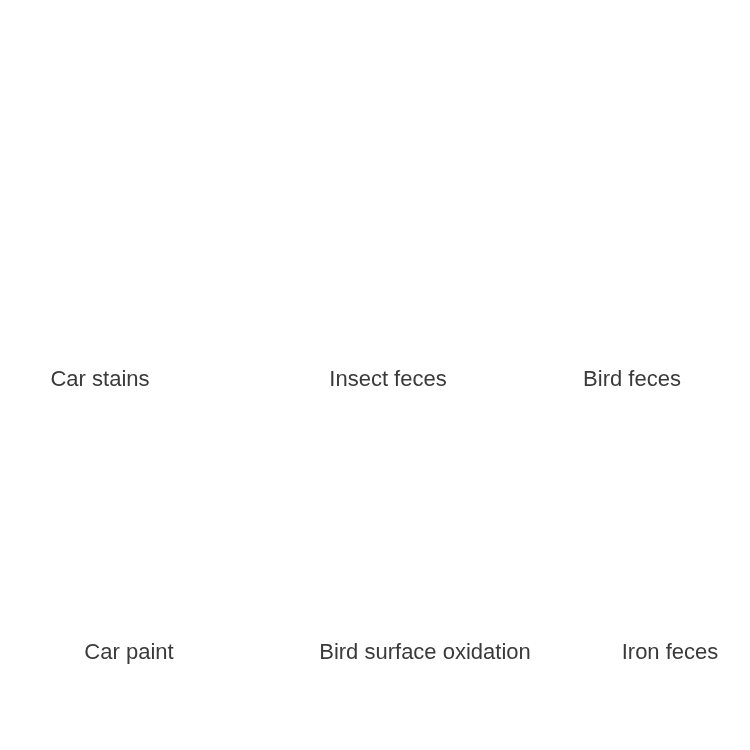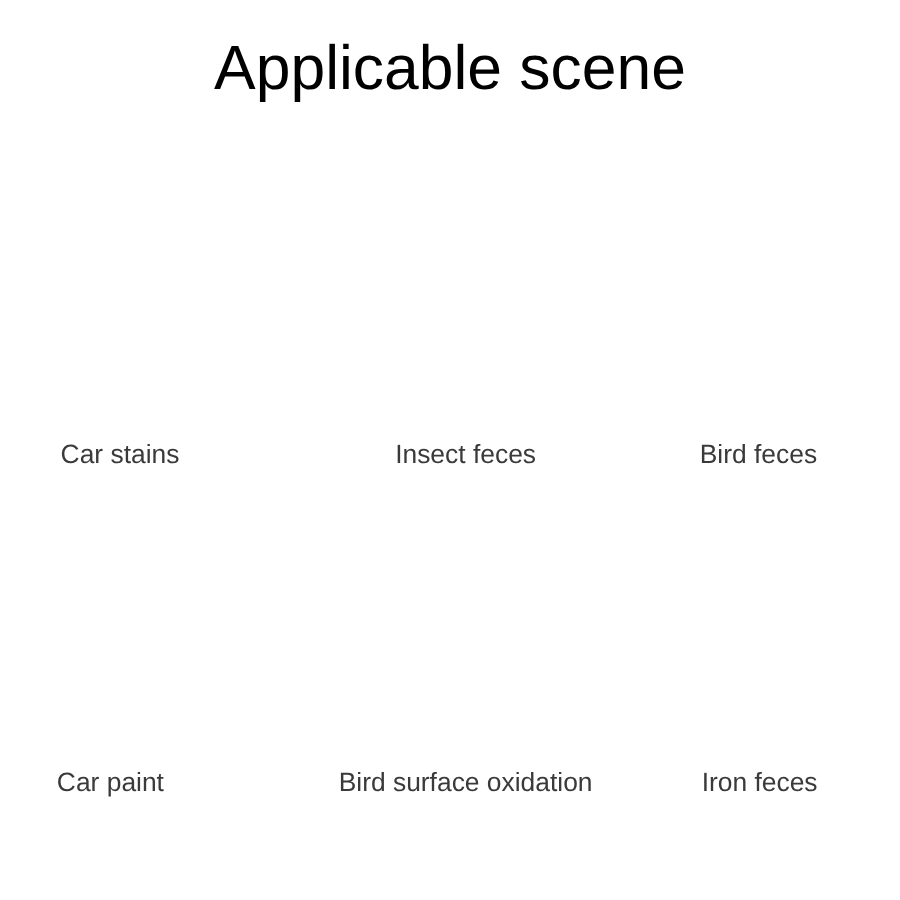--- a/index.html
+++ b/index.html
@@ -79,21 +79,21 @@
 
   
   .d1 { left: 0px;   width: 248px; }
   .d2 { left: 261px; width: 254px; }
   .d3 { left: 538px; width: 212px; }
 
   .ph-r1 { height: 230px; }
   .ph-r2 { height: 228px; }
 
   .lb-r1 { top: 248px; }
-  .lb-r2 { top: 246px; }
+  .lb-r2 { top: 246px; margin-left: 37px; }
 
   
   .lbl-car-stains   { padding-right: 60px; padding-left: 12px; }
   .lbl-bird-feces   { padding-right: 24px; }
   .lbl-car-paint    { padding-right: 64px; }
   .lbl-iron-powder  { padding-right: 22px; }
 
   
   .photo-car-stains {
     background:
@@ -425,21 +425,20 @@
     background:
       repeating-linear-gradient(44deg, rgba(0,0,0,0.05) 0 1px, rgba(255,255,255,0.04) 1px 3px);
     opacity: 0.55;
   }
 </style>
 </head>
 <body>
 
 <div class="page">
 
-  <div class="title">Applicable scene</div>
 
   <div class="grid">
 
     <div class="row row-1">
 
       <div class="cell c1">
         <div class="cell-photo ph-r1 photo-car-stains">
           <div class="cs-sky"></div>
           <div class="cs-body"></div>
           <div class="cs-window"></div>

